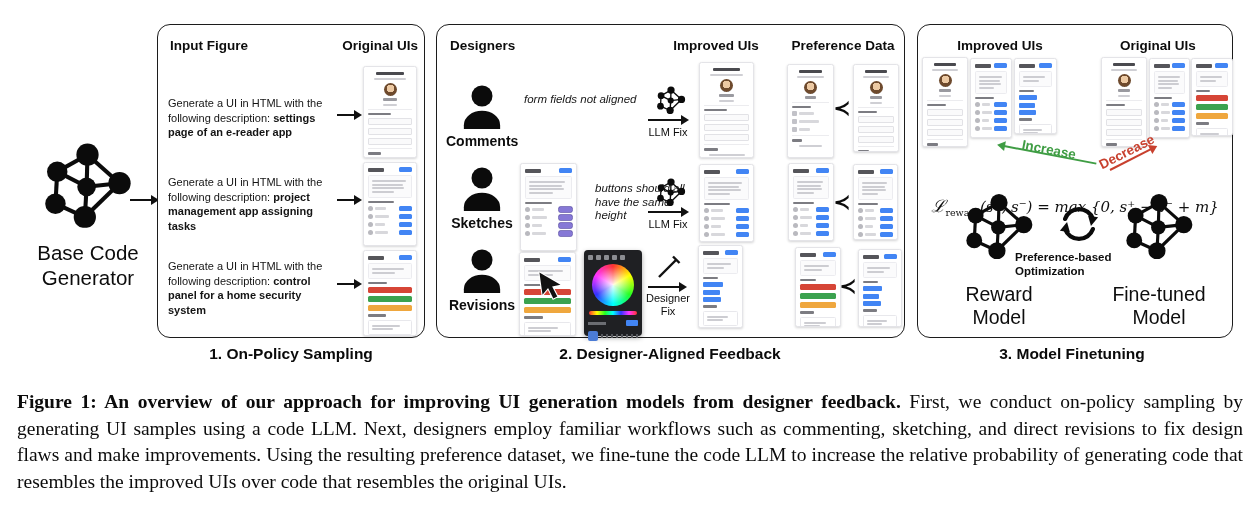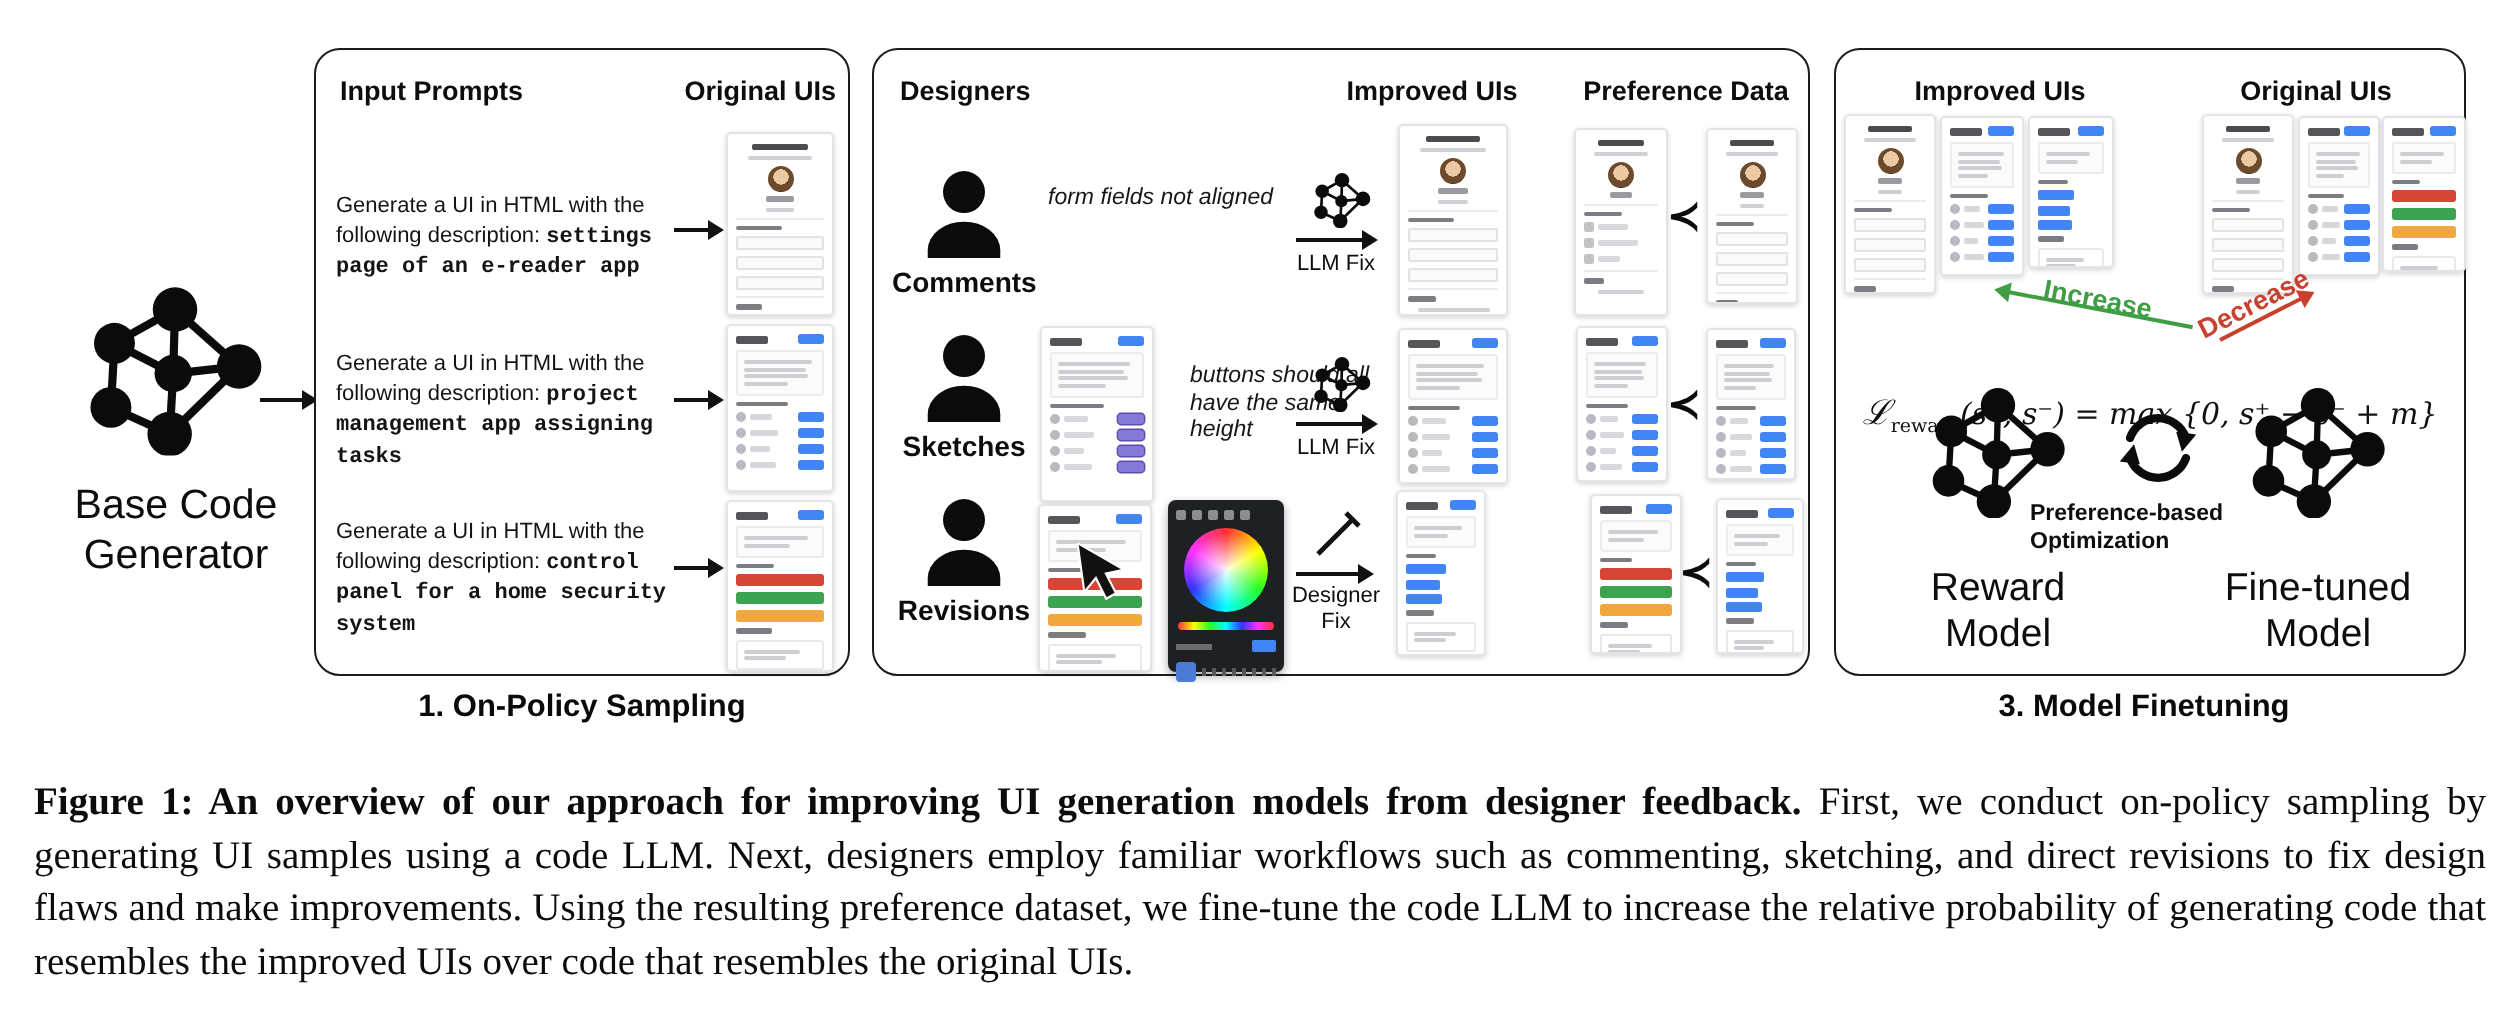--- a/index.html
+++ b/index.html
@@ -10,21 +10,21 @@
   
   .panel{position:absolute;top:24px;height:314px;border:1.6px solid #1c1c1c;border-radius:13px;background:#fff;box-sizing:border-box;}
   .phead{position:absolute;top:38px;font-weight:700;font-size:13.5px;color:#0d0d0d;white-space:nowrap;}
   .seccap{position:absolute;top:345px;font-weight:700;font-size:15.5px;text-align:center;color:#0a0a0a;white-space:nowrap;}
 
   
   .baselabel{position:absolute;left:13px;top:241px;width:150px;text-align:center;font-size:20.5px;line-height:24.5px;color:#0c0c0c;}
 
   
   .prompt{position:absolute;left:168px;width:168px;font-size:11px;line-height:14.5px;color:#141414;}
-  .prompt b{font-weight:700;font-family:Liberation Mono, monospace;}
+  .prompt b{font-weight:700;}
 
   
   .harrow{position:absolute;height:2px;background:#111;}
   .harrow::after{content:"";position:absolute;right:-7px;top:-4px;width:0;height:0;
     border-left:8px solid #111;border-top:5px solid transparent;border-bottom:5px solid transparent;}
   .harrow.hl::after{display:none;}
   .harrow.hl::before{content:"";position:absolute;left:-7px;top:-4px;width:0;height:0;
     border-right:8px solid #111;border-top:5px solid transparent;border-bottom:5px solid transparent;}
   .harrow.inc{background:var(--inc);}
   .harrow.inc::before{border-right-color:var(--inc);}
@@ -140,21 +140,21 @@
   <svg class="abs" style="left:43px;top:140px" width="89" height="90" viewBox="0 0 100 96">
       <use href="#nn"></use>
     </svg>
   <div class="baselabel">
     <div>Base Code</div>
     <div>Generator</div>
   </div>
   <div class="harrow" style="left:130px;top:199px;width:22px"></div>
 
   <div class="panel" style="left:157px;width:268px"></div>
-  <div class="phead" style="left:170px">Input Prompts</div>
+  <div class="phead" style="left:170px">Input Figure</div>
   <div class="phead" style="left:330px;width:88px;text-align:right">Original UIs</div>
 
   <div class="prompt" style="top:96px"><span>Generate a UI in HTML with the following description: </span><b>settings page of an e-reader app</b></div>
   <div class="prompt" style="top:175px"><span>Generate a UI in HTML with the following description: </span><b>project management app assigning tasks</b></div>
   <div class="prompt" style="top:259px"><span>Generate a UI in HTML with the following description: </span><b>control panel for a home security system</b></div>
 
   <div class="harrow" style="left:337px;top:114px;width:18px"></div>
   <div class="harrow" style="left:337px;top:199px;width:18px"></div>
   <div class="harrow" style="left:337px;top:283px;width:18px"></div>
 
@@ -552,20 +552,21 @@
       <div class="tbs"></div>
       <div class="tbs w48"></div>
       <div class="tbs w52"></div>
       <div class="tsec w40"></div>
       <div class="tbx">
         <div class="tln w76"></div>
         <div class="tln w58"></div>
       </div>
     </div>
 
+  <div class="seccap" style="left:540px;width:260px">2. Designer-Aligned Feedback</div>
 
   <div class="panel" style="left:917px;width:316px"></div>
   <div class="phead" style="left:944px;width:112px;text-align:center">Improved UIs</div>
   <div class="phead" style="left:1102px;width:112px;text-align:center">Original UIs</div>
 
   <div class="thumb" style="left:922px;top:57px;width:46px;height:90px">
       <div class="tt"></div>
       <div class="tsb w72"></div>
       <div class="tav"></div>
       <div class="tnm"></div>

